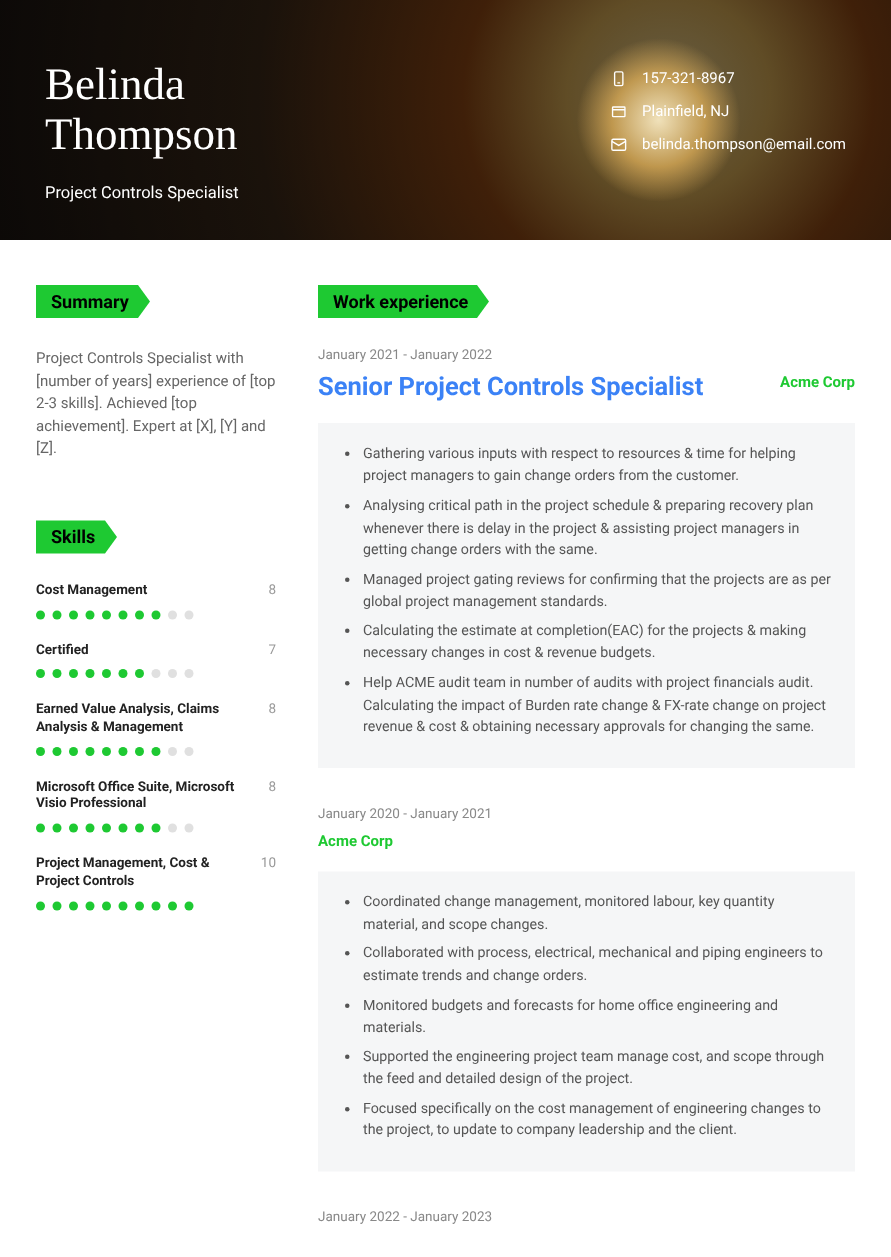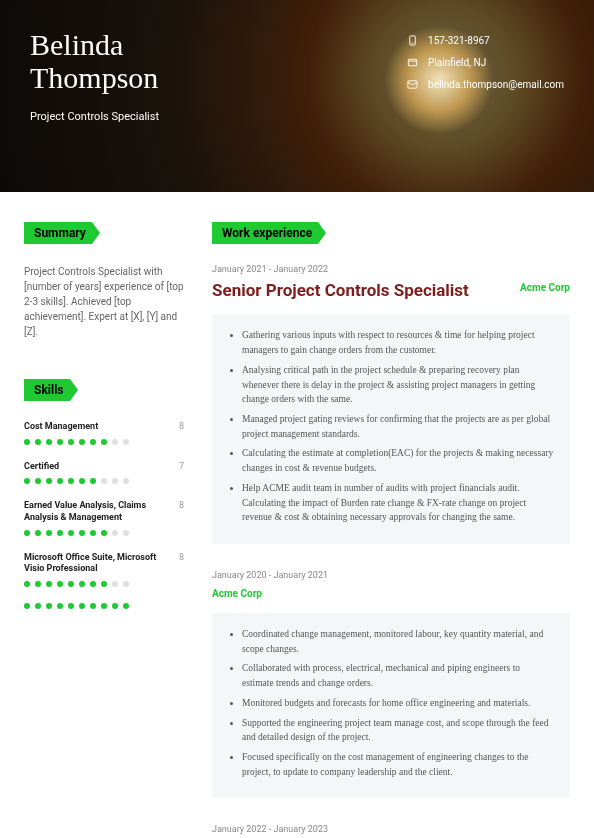--- a/index.html
+++ b/index.html
@@ -1,17 +1,17 @@
 <!DOCTYPE html>
 <html><head>
 <meta charset="utf-8">
 <style>
 * { margin: 0; padding: 0; box-sizing: border-box; }
 body { font-family: -apple-system, BlinkMacSystemFont, "Segoe UI", Roboto, sans-serif; background: #fff; width: 594px; color: #333; }
-.header { height: 192px; background: linear-gradient(rgba(0,0,0,0.55),rgba(0,0,0,0.55)), radial-gradient(circle at 75% 40%, #e8d49a 0%, #d4a853 15%, #8b4513 30%, #3a2818 60%, #1a1410 100%); color: #fff; padding: 28px 30px; display: flex; justify-content: space-between; position: relative; gap: 40px; }
+.header { height: 160px; background: linear-gradient(rgba(0,0,0,0.55),rgba(0,0,0,0.55)), radial-gradient(circle at 75% 40%, #e8d49a 0%, #d4a853 15%, #8b4513 30%, #3a2818 60%, #1a1410 100%); color: #fff; padding: 40px 30px; display: flex; justify-content: space-between; position: relative; gap: 40px; }
 .header::after { content:""; position:absolute; right:100px; top:25px; width:110px; height:110px; background: radial-gradient(ellipse, rgba(255,240,200,0.9) 0%, rgba(230,180,90,0.7) 40%, transparent 70%); border-radius:50%; }
 .name-block { z-index:1; }
 .name-line { font-family: Georgia, serif; font-size: 30px; font-weight: 400; line-height: 1.1; }
 .title-line { font-size: 11px; margin-top: 16px; font-weight: 400; }
 .contact { font-size: 10px; z-index:1; padding-top: 6px; }
 .contact-row { display: flex; align-items: center; gap: 10px; margin-bottom: 10px; }
 .contact-icon { width: 12px; height: 12px; display: inline-flex; align-items:center; justify-content:center; }
 .main { display: flex; padding: 30px 24px; gap: 28px; }
 .left { width: 160px; flex-shrink: 0; }
 .right { flex: 1; }
@@ -22,23 +22,23 @@
 .skill { margin-bottom: 16px; }
 .skill-top { display: flex; justify-content: space-between; align-items: flex-start; margin-bottom: 6px; gap: 12px; }
 .skill-name { font-size: 9px; font-weight: 700; color: #222; line-height: 1.3; }
 .skill-score { font-size: 9px; color: #999; }
 .dots { display: flex; gap: 5px; flex-wrap: wrap; }
 .dot { width: 6px; height: 6px; border-radius: 50%; background: #e0e0e0; }
 .dot.on { background: #1ec932; }
 .job { margin-bottom: 26px; }
 .job-dates { font-size: 9px; color: #888; margin-bottom: 6px; }
 .job-head { display: flex; justify-content: space-between; align-items: flex-start; margin-bottom: 14px; }
-.job-title { font-size: 17px; font-weight: 700; color: #7f1d1d; line-height: 1.2; max-width: 270px; }
+.job-title { font-size: 17px; font-weight: 700; color: #3b82f6; line-height: 1.2; max-width: 270px; }
 .job-comp { font-size: 10px; font-weight: 700; color: #1ec932; margin-top: 2px; }
-.bullets { background: #f5f6f7; padding: 14px 16px 14px 30px; font-size: 9.5px; color: #555; line-height: 1.55; font-family: Liberation Serif, serif; }
+.bullets { background: #f5f6f7; padding: 14px 16px 14px 30px; font-size: 9.5px; color: #555; line-height: 1.55; }
 .bullets li { margin-bottom: 5px; }
 </style>
 </head>
 <body>
 
 <div class="header">
   <div class="name-block">
     <div class="name-line">Belinda</div>
     <div class="name-line">Thompson</div>
     <div class="title-line">Project Controls Specialist</div>
@@ -146,20 +146,24 @@
             <div class="dot on"></div>
             <div class="dot on"></div>
             <div class="dot on"></div>
             <div class="dot on"></div>
             <div class="dot on"></div>
             <div class="dot"></div>
             <div class="dot"></div>
           </div>
         </div>
         <div class="skill">
+          <div class="skill-top">
+            <div class="skill-name">Project Management, Cost &amp; Project Controls</div>
+            <div class="skill-score">10</div>
+          </div>
           <div class="dots">
             <div class="dot on"></div>
             <div class="dot on"></div>
             <div class="dot on"></div>
             <div class="dot on"></div>
             <div class="dot on"></div>
             <div class="dot on"></div>
             <div class="dot on"></div>
             <div class="dot on"></div>
             <div class="dot on"></div>

